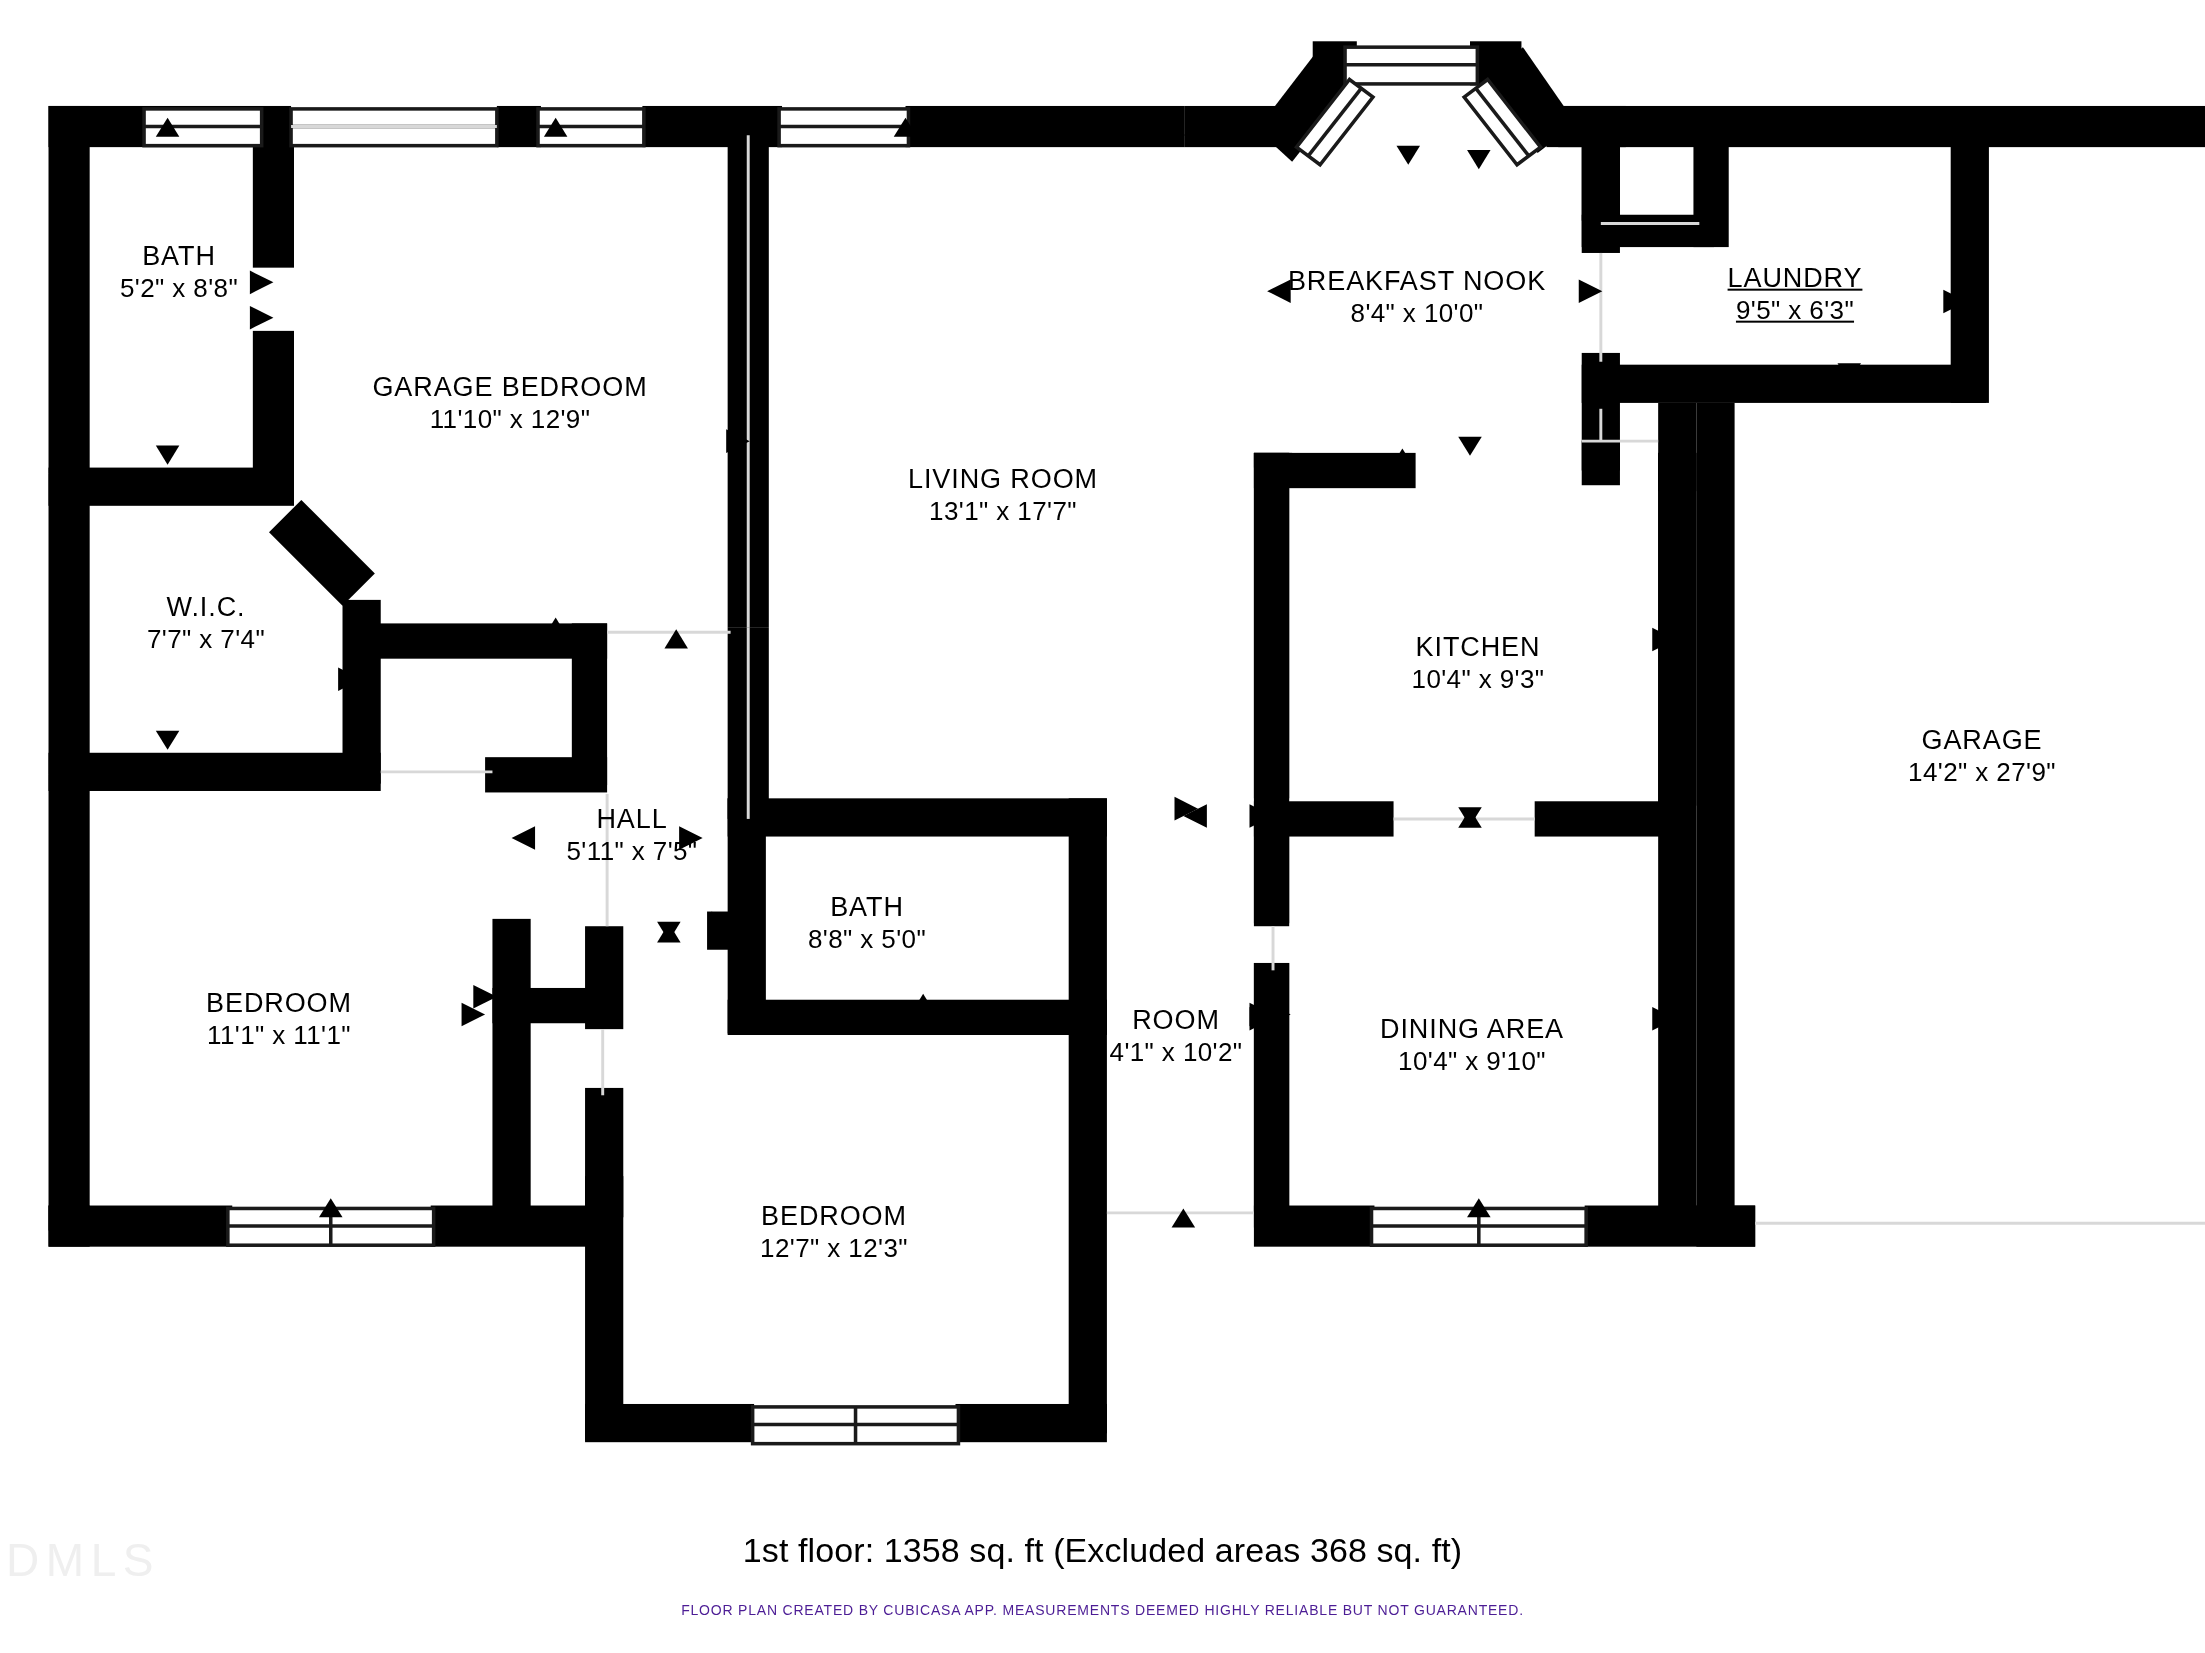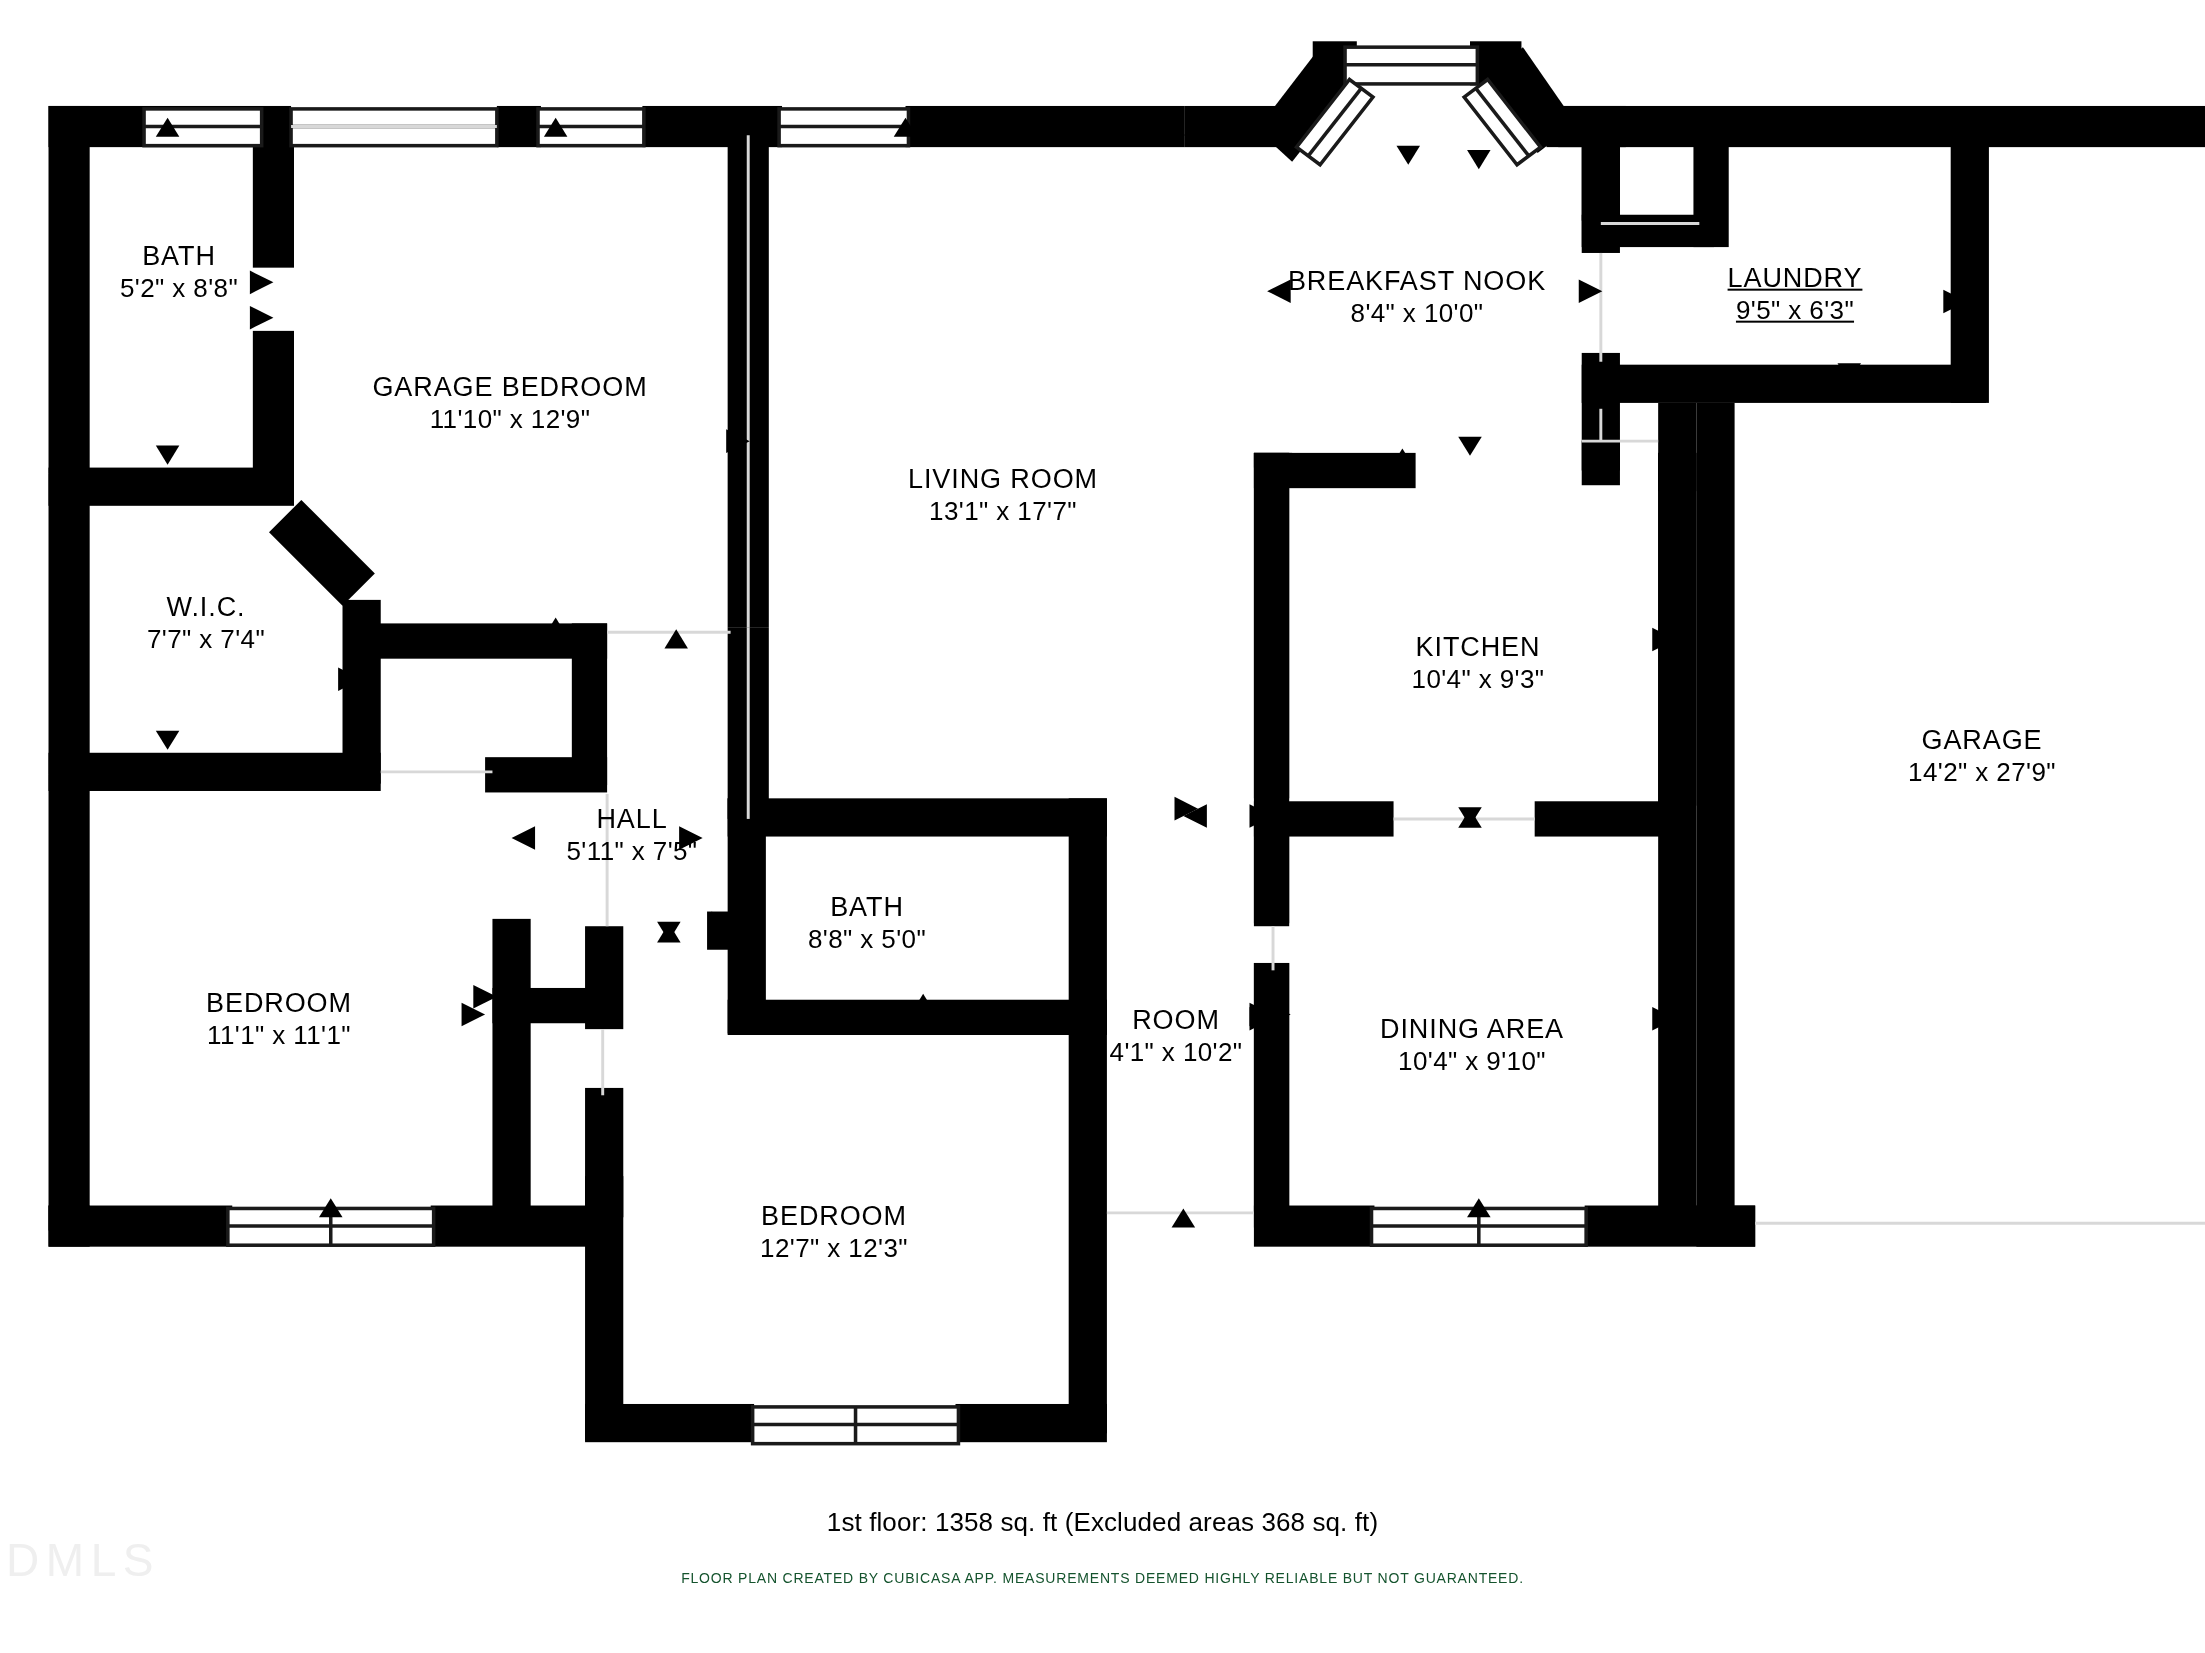--- a/index.html
+++ b/index.html
@@ -9,22 +9,22 @@
   #plan{position:absolute;left:0;top:0;width:1786px;height:1654px;border-radius:23px;}
   #svgplan{position:absolute;left:0;top:0;width:2205px;height:1654px;}
 
   .roomlabel{position:absolute;text-align:center;white-space:nowrap;
              transform:translate(-50%,-50%);line-height:1.22;color:#000;}
   .roomlabel .nm{display:block;font-size:27px;letter-spacing:0.9px;font-weight:400;}
   .roomlabel .dim{display:block;font-size:26px;letter-spacing:0.4px;font-weight:400;}
 
   #footer{position:absolute;left:0;top:1507px;width:2205px;text-align:center;}
   #footer .totals{font-size:28px;font-weight:bold;color:#000;letter-spacing:0.1px;}
-  #footer .floorline{font-size:26px;color:#000;margin-top:0;letter-spacing:0.1px;}
-  #footer .disclaimer{font-size:14px;color:#14532d;margin-top:32px;letter-spacing:0.8px;}
+  #footer .floorline{font-size:34px;color:#000;margin-top:24px;letter-spacing:0.1px;}
+  #footer .disclaimer{font-size:14px;color:#4c1d95;margin-top:32px;letter-spacing:0.8px;}
 
   #watermark{position:absolute;left:5.9px;top:1533px;font-size:46px;color:#efefef;
              letter-spacing:6.6px;font-weight:300;}
 </style>
 </head>
 <body>
 
 <div id="plan">
 
   <svg id="svgplan" viewBox="0 0 1500 1125">

